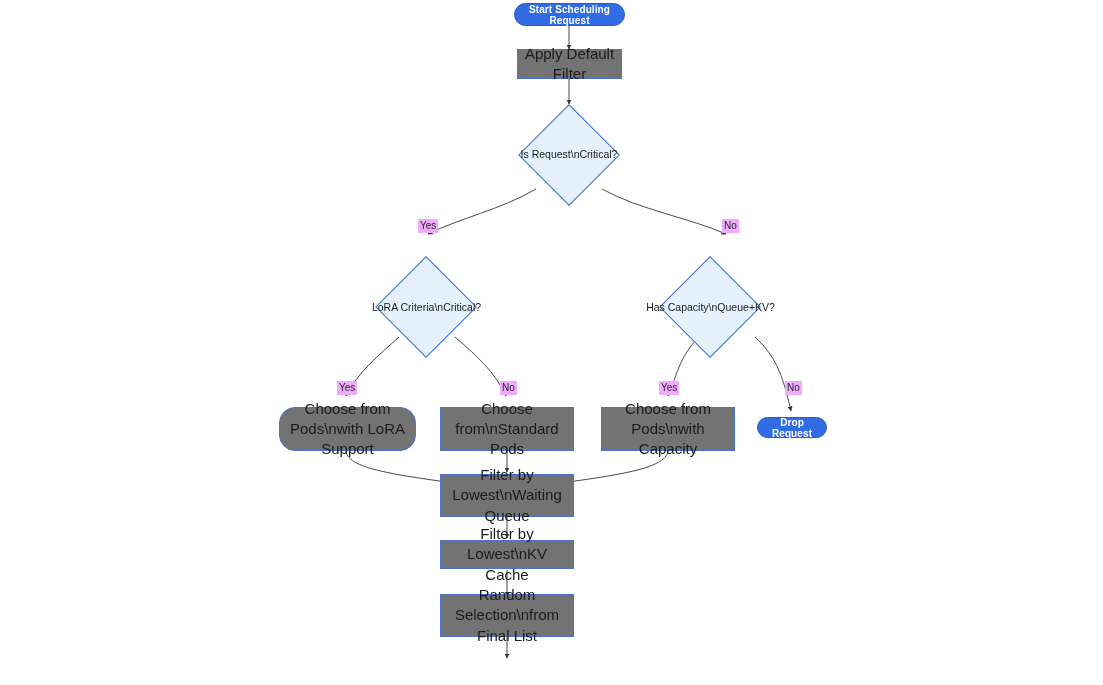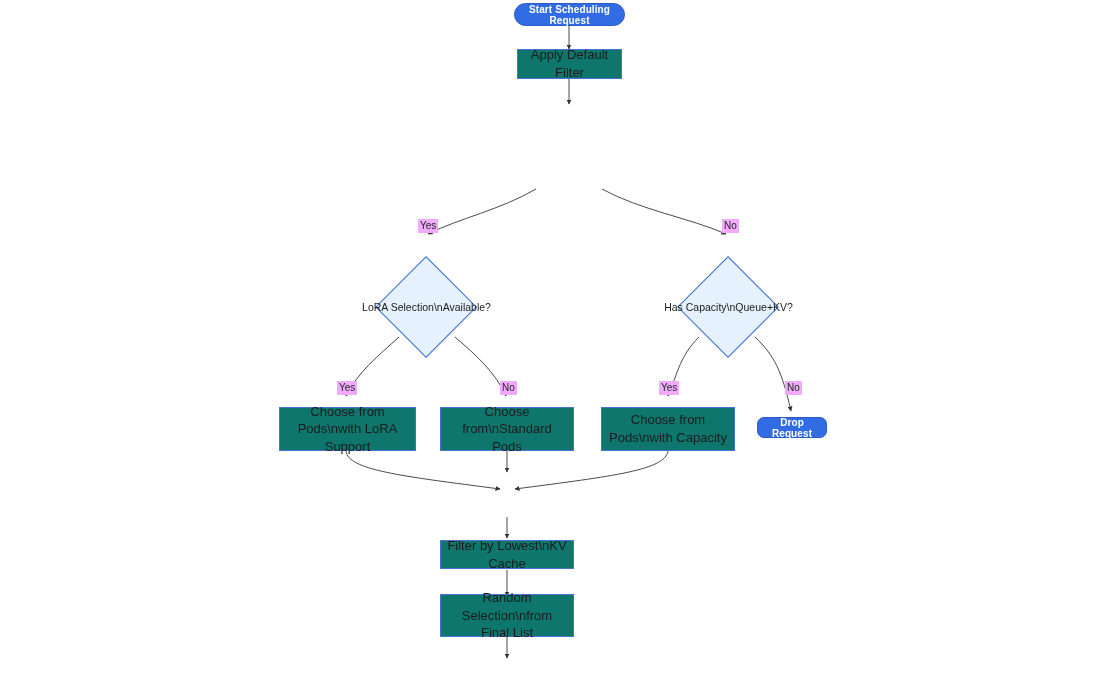--- a/index.html
+++ b/index.html
@@ -42,24 +42,24 @@
     border-radius: 999px;
     color: #ffffff;
     font-size: 10px;
     font-weight: bold;
     letter-spacing: 0.1px;
     line-height: 1.1;
     padding: 0 9px;
   }
   
   .process {
-    background: #0f766e;
+    background: #737373;
     border: 1.4px solid #4a72d4;
     color: #1b1b1b;
-    font-size: 13px;
+    font-size: 15px;
     line-height: 1.35;
     padding: 2px 6px;
   }
   .process .lbl {
     display: block;
     white-space: pre-line;
   }
   
   .decision {
     background: transparent;
@@ -128,47 +128,54 @@
   </svg>
 
   <div class="node terminal" style="left:514px; top:3px; width:111px; height:23px;">
     <span class="lbl">Start Scheduling Request</span>
   </div>
 
   <div class="node process" style="left:517px; top:49px; width:105px; height:30px;">
     <span class="lbl">Apply Default Filter</span>
   </div>
 
+  <div class="node decision" style="left:518px; top:104px; width:102px; height:102px;">
+    <span class="dia"></span>
+    <span class="lbl">Is Request\nCritical?</span>
+  </div>
 
   <div class="node decision" style="left:365px; top:256px; width:123px; height:103px;">
     <span class="dia"></span>
-    <span class="lbl">LoRA Selection\nAvailable?</span>
+    <span class="lbl">LoRA Criteria\nCritical?</span>
   </div>
 
-  <div class="node decision" style="left:667px; top:256px; width:123px; height:103px;">
+  <div class="node decision" style="left:649px; top:256px; width:123px; height:103px;">
     <span class="dia"></span>
     <span class="lbl">Has Capacity\nQueue+KV?</span>
   </div>
 
-  <div class="node process" style="left:279px; top:407px; width:137px; height:44px;">
+  <div class="node process" style="left:279px; top:407px; width:137px; height:44px;border-radius:16px;">
     <span class="lbl">Choose from Pods\nwith LoRA Support</span>
   </div>
 
   <div class="node process" style="left:440px; top:407px; width:134px; height:44px;">
     <span class="lbl">Choose from\nStandard Pods</span>
   </div>
 
   <div class="node process" style="left:601px; top:407px; width:134px; height:44px;">
     <span class="lbl">Choose from Pods\nwith Capacity</span>
   </div>
 
-  <div class="node terminal" style="left:757px; top:417px; width:70px; height:21px;border-radius:7px;">
+  <div class="node terminal" style="left:757px; top:417px; width:70px; height:21px;">
     <span class="lbl">Drop Request</span>
   </div>
 
+  <div class="node process" style="left:440px; top:474px; width:134px; height:43px;">
+    <span class="lbl">Filter by Lowest\nWaiting Queue</span>
+  </div>
 
   <div class="node process" style="left:440px; top:540px; width:134px; height:29px;text-align:center;">
     <span class="lbl">Filter by Lowest\nKV Cache</span>
   </div>
 
   <div class="node process" style="left:440px; top:594px; width:134px; height:43px;align-items:center;">
     <span class="lbl">Random Selection\nfrom Final List</span>
   </div>
 
   <div class="node terminal" style="left:493px; top:689px; width:28px; height:21px;">

